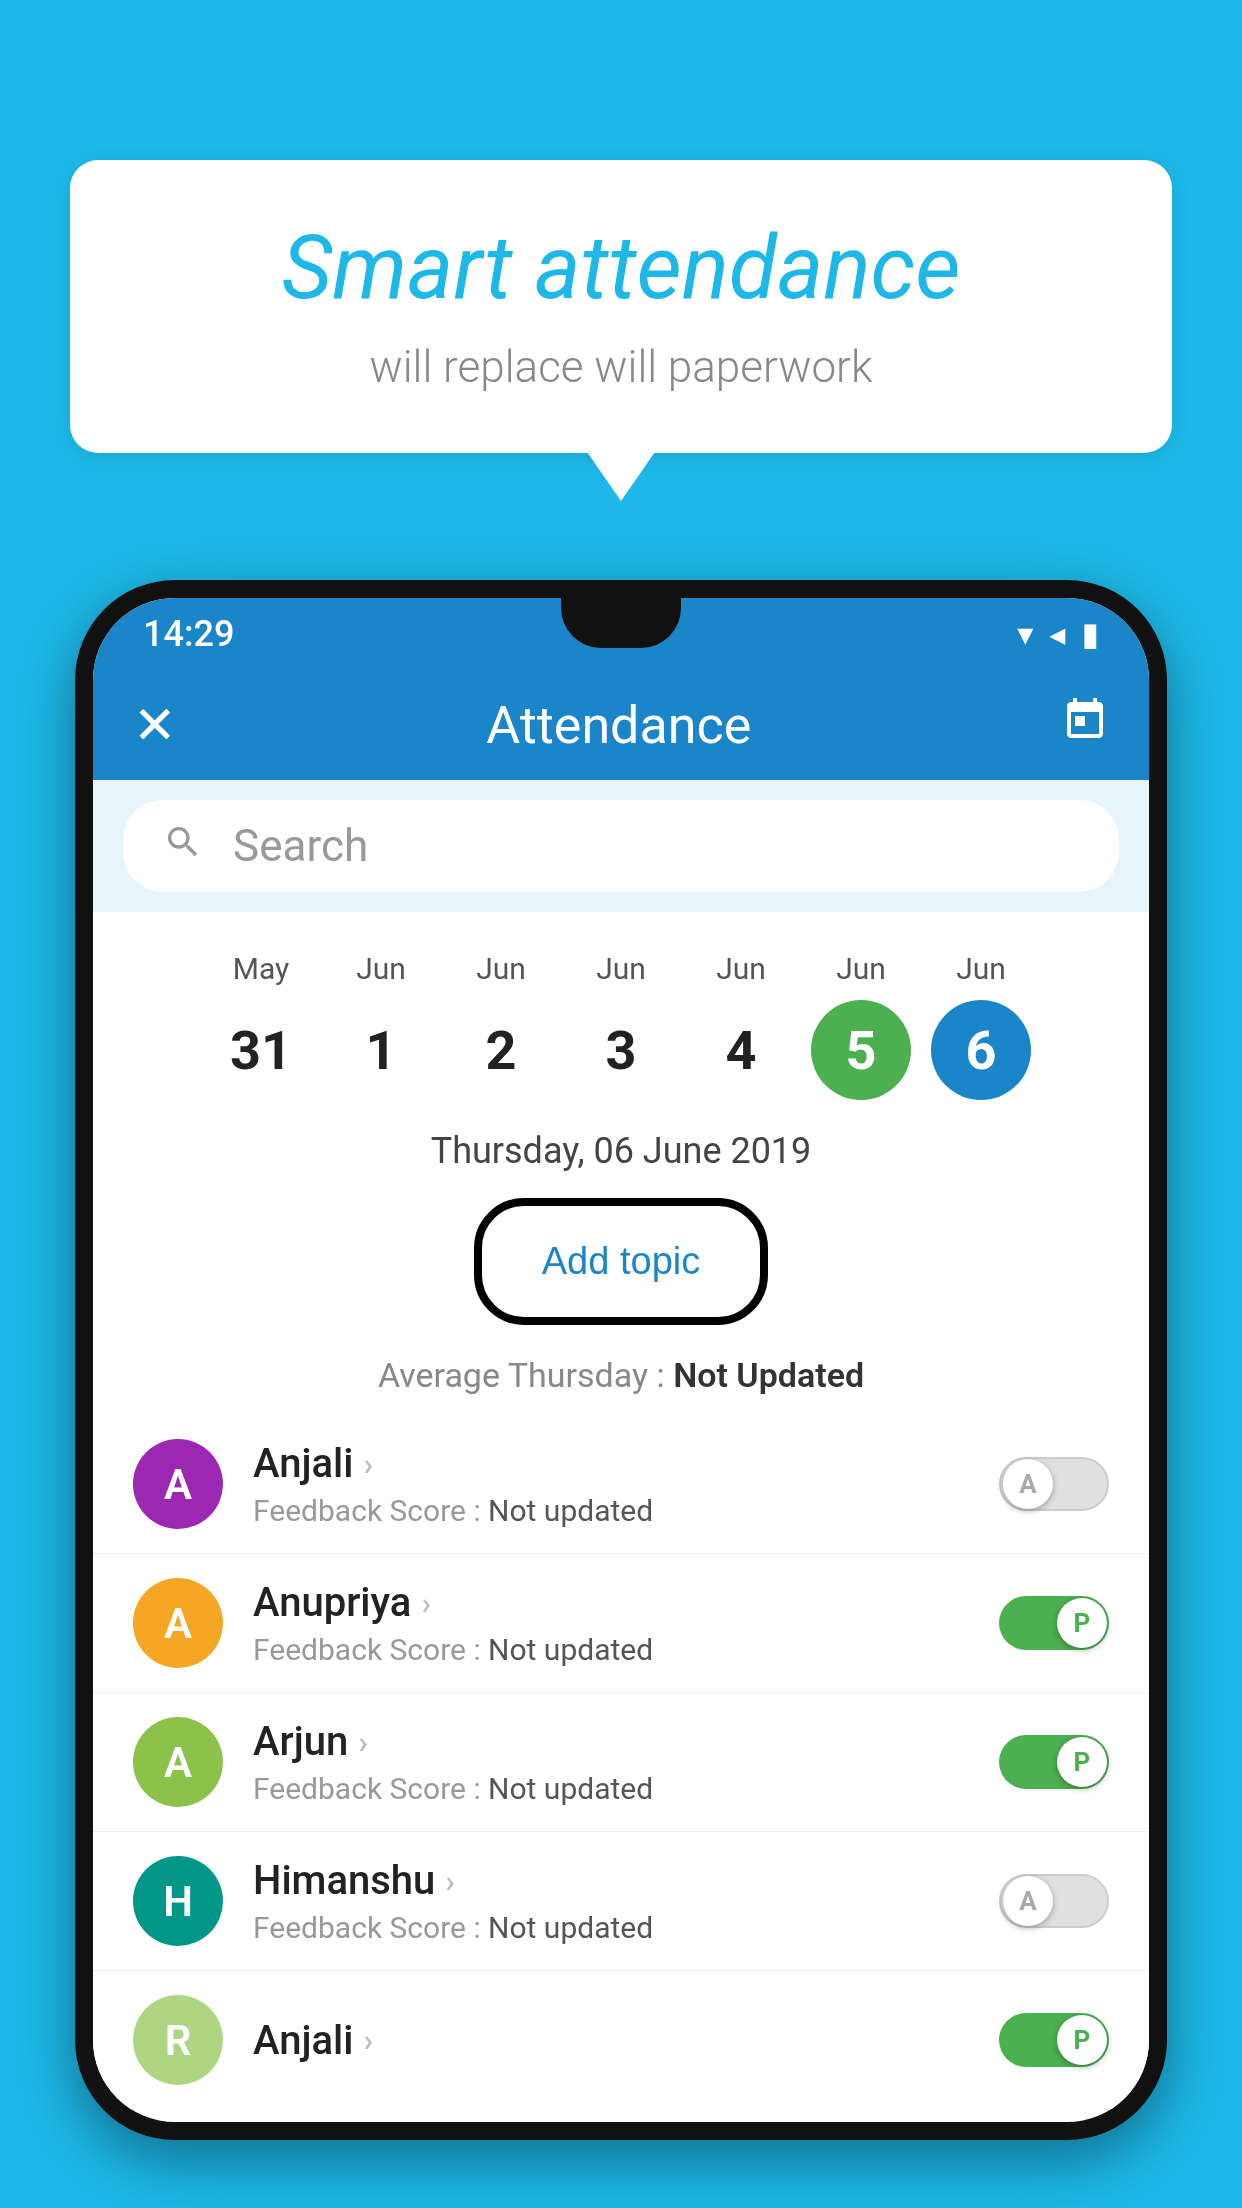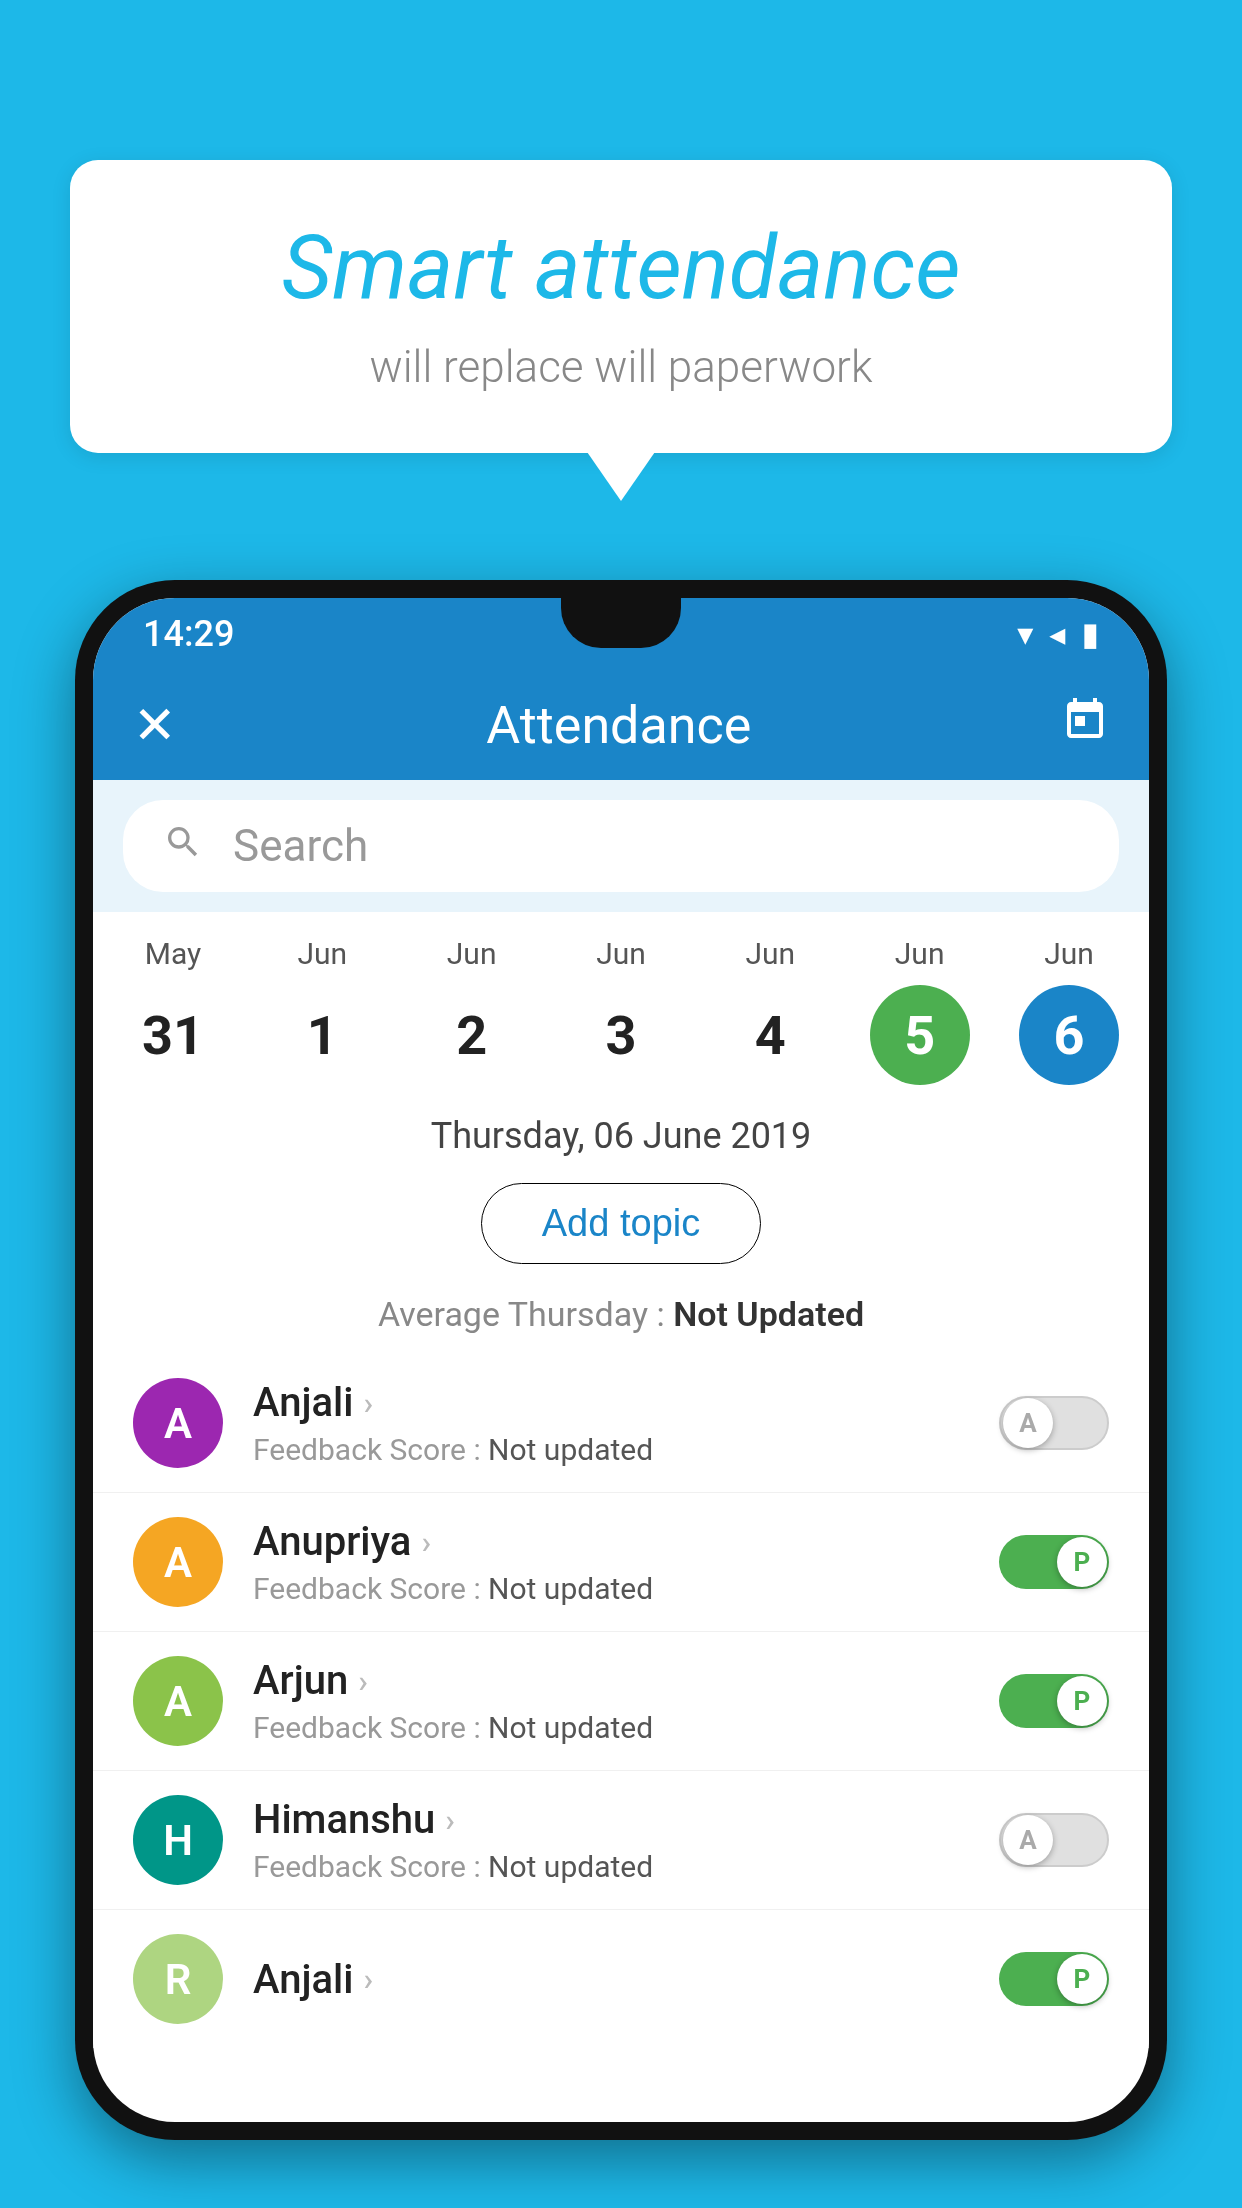--- a/index.html
+++ b/index.html
@@ -179,23 +179,23 @@
       font-size: 40px;
     }
 
     .search-text {
       color: #999;
       font-size: 44px;
     }
 
     
     .calendar-strip {
-      padding: 24px 20px 10px;
-      display: flex;
-      justify-content: space-between;
+      padding: 39px 20px 10px;
+      display: flex;
+      justify-content: center;
       background: white;
     }
 
     .cal-day {
       display: flex;
       flex-direction: column;
       align-items: center;
       gap: 14px;
       min-width: 120px;
     }
@@ -240,23 +240,23 @@
 
     
     .add-topic-container {
       display: flex;
       justify-content: center;
       padding: 10px 0 20px;
       background: white;
     }
 
     .add-topic-btn {
-      border: 1px solid #000000;
+      border: 8px solid #000000;
       border-radius: 50px;
-      padding: 18px 60px;
+      padding: 34px 60px;
       color: #1a85c8;
       font-size: 38px;
       cursor: pointer;
       background: white;
     }
 
     
     .avg-feedback {
       text-align: center;
       font-size: 34px;

